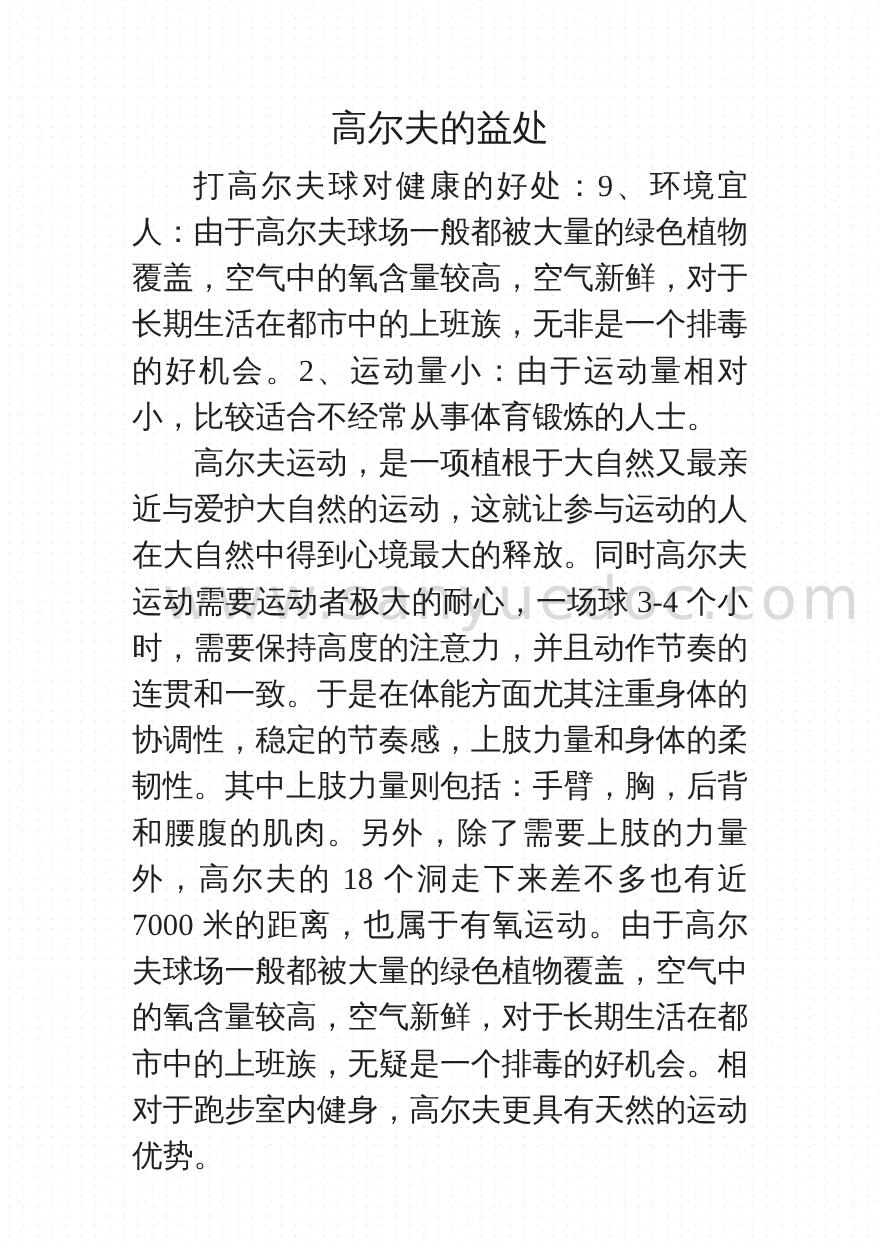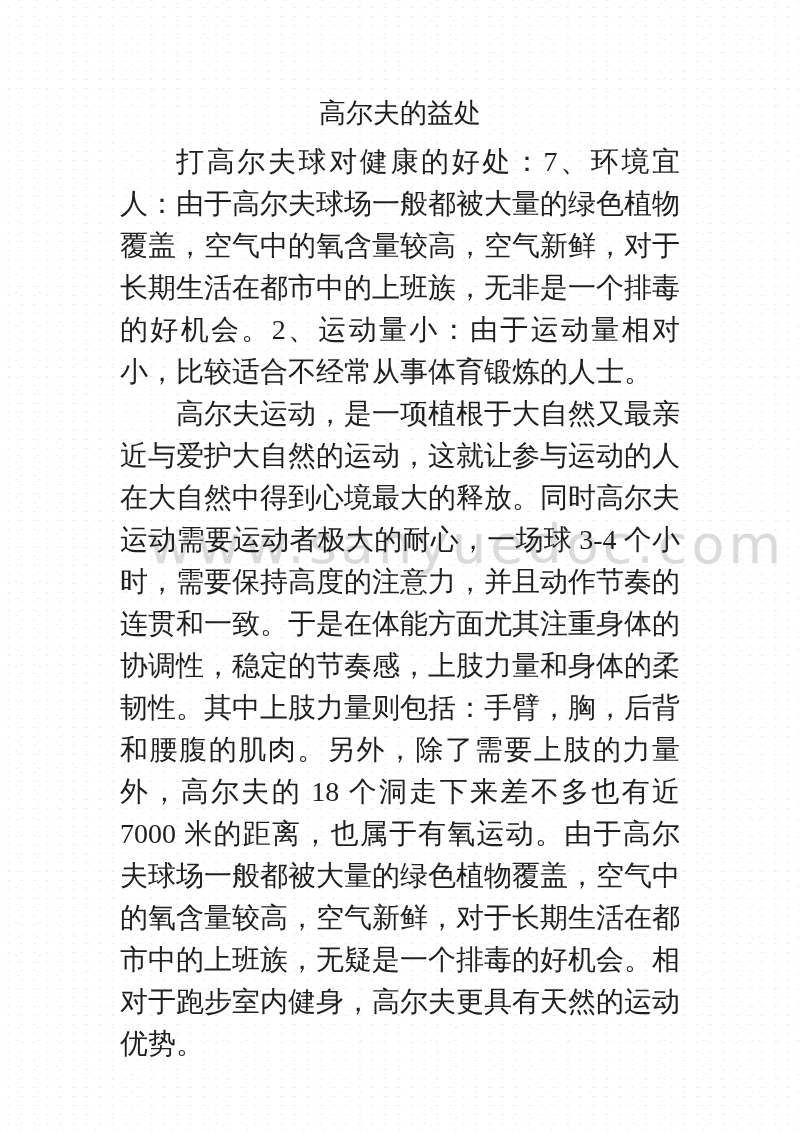--- a/index.html
+++ b/index.html
@@ -34,21 +34,21 @@
     white-space: nowrap;
     user-select: none;
   }
   .content {
     position: relative;
     z-index: 1;
     padding: 96px 120px 0 120px;
   }
   .doc-title {
     margin: 0 0 10px 0;
-    font-size: 27px;
+    font-size: 33px;
     font-weight: normal;
     text-align: center;
     color: #1c1c1c;
     line-height: 1.3;
   }
   .para {
     margin: 0;
     width: 560px;
     font-size: 28px;
     line-height: 42px;
@@ -61,18 +61,18 @@
 <body>
 
 <div class="page">
 
   <div class="watermark">www.sanyuedoc.com</div>
 
   <div class="content">
 
     <h1 class="doc-title">高尔夫的益处</h1>
 
-    <p class="para">打高尔夫球对健康的好处：7、环境宜人：由于高尔夫球场一般都被大量的绿色植物覆盖，空气中的氧含量较高，空气新鲜，对于长期生活在都市中的上班族，无非是一个排毒的好机会。2、运动量小：由于运动量相对小，比较适合不经常从事体育锻炼的人士。</p>
+    <p class="para">打高尔夫球对健康的好处：9、环境宜人：由于高尔夫球场一般都被大量的绿色植物覆盖，空气中的氧含量较高，空气新鲜，对于长期生活在都市中的上班族，无非是一个排毒的好机会。2、运动量小：由于运动量相对小，比较适合不经常从事体育锻炼的人士。</p>
 
     <p class="para">高尔夫运动，是一项植根于大自然又最亲近与爱护大自然的运动，这就让参与运动的人在大自然中得到心境最大的释放。同时高尔夫运动需要运动者极大的耐心，一场球 3-4 个小时，需要保持高度的注意力，并且动作节奏的连贯和一致。于是在体能方面尤其注重身体的协调性，稳定的节奏感，上肢力量和身体的柔韧性。其中上肢力量则包括：手臂，胸，后背和腰腹的肌肉。另外，除了需要上肢的力量外，高尔夫的 18 个洞走下来差不多也有近 7000 米的距离，也属于有氧运动。由于高尔夫球场一般都被大量的绿色植物覆盖，空气中的氧含量较高，空气新鲜，对于长期生活在都市中的上班族，无疑是一个排毒的好机会。相对于跑步室内健身，高尔夫更具有天然的运动优势。</p>
 
   </div>
 </div>
 
 </body></html>

